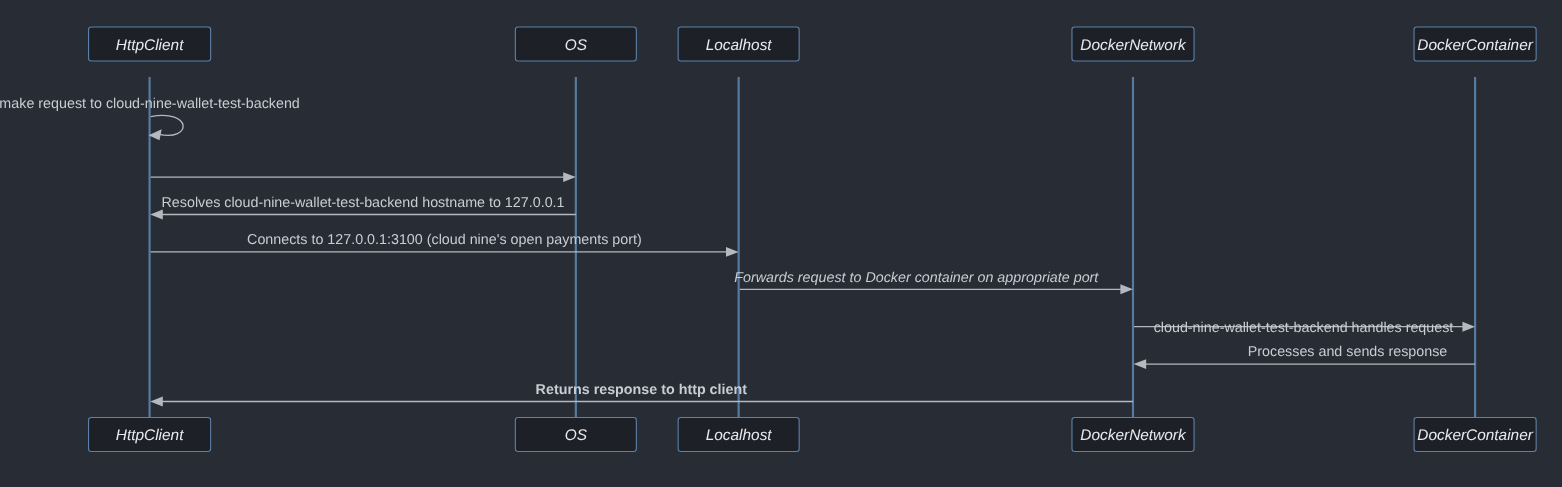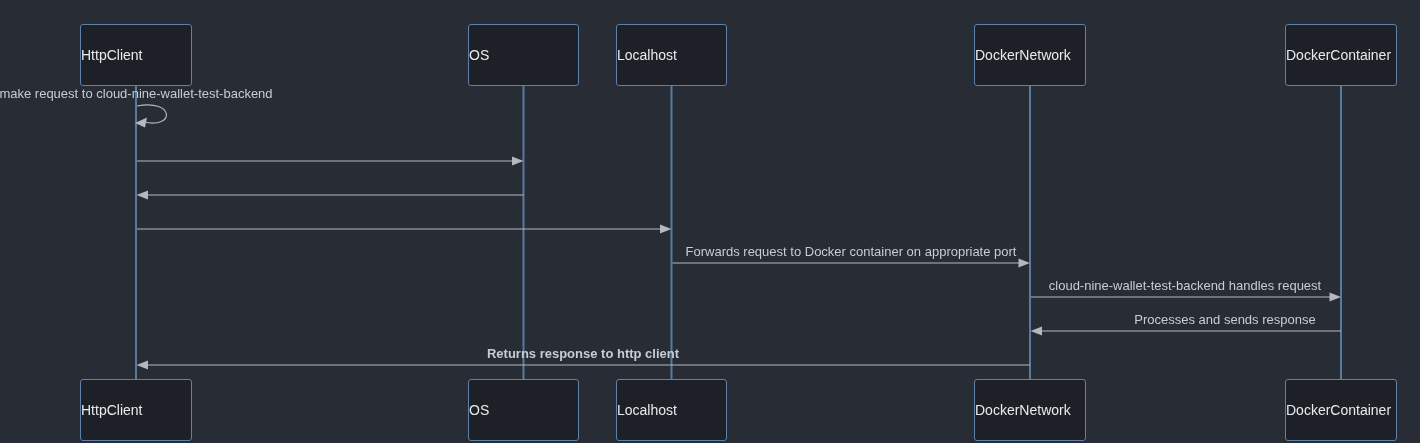--- a/index.html
+++ b/index.html
@@ -36,30 +36,31 @@
     stroke-width:1.2;
     fill:none;
   }
   .arrowhead{
     fill:var(--arrow);
     stroke:none;
   }
   .participant-box{
     position:absolute;
     width:112px;
-    height:62px;
+    height:32px;
     background:var(--box-fill);
     border:1.5px solid var(--box-border);
     border-radius:3px;
     display:flex;
     align-items:center;
-    justify-content:flex-start;
+    justify-content:center;
     box-sizing:border-box;
     color:var(--participant-text);
     font-size:14px;
+    font-style:italic;
   }
   .msg-label{
     position:absolute;
     transform:translateX(-50%);
     white-space:nowrap;
     color:var(--msg-text);
     font-size:13px;
     line-height:16px;
   }
 </style>
@@ -143,18 +144,20 @@
     <span>Localhost</span>
   </div>
   <div class="participant-box" style="left:974px;top:379px;">
     <span>DockerNetwork</span>
   </div>
   <div class="participant-box" style="left:1285px;top:379px;">
     <span>DockerContainer</span>
   </div>
 
   <div class="msg-label" style="left:136px;top:86px;">make request to cloud-nine-wallet-test-backend</div>
-  <div class="msg-label" style="left:851px;top:244px;">Forwards request to Docker container on appropriate port</div>
-  <div class="msg-label" style="left:1185px;top:278px;">cloud-nine-wallet-test-backend handles request</div>
+  <div class="msg-label" style="left:330px;top:176px;">Resolves cloud-nine-wallet-test-backend hostname to 127.0.0.1</div>
+  <div class="msg-label" style="left:404px;top:210px;">Connects to 127.0.0.1:3100 (cloud nine's open payments port)</div>
+  <div class="msg-label" style="left:833px;top:244px;font-style:italic;">Forwards request to Docker container on appropriate port</div>
+  <div class="msg-label" style="left:1185px;top:290px;">cloud-nine-wallet-test-backend handles request</div>
   <div class="msg-label" style="left:1185px;top:312px;margin-left:40px;">Processes and sends response</div>
   <div class="msg-label" style="left:583px;top:346px;font-weight:bold;">Returns response to http client</div>
 
 </div>
 
 </body></html>

